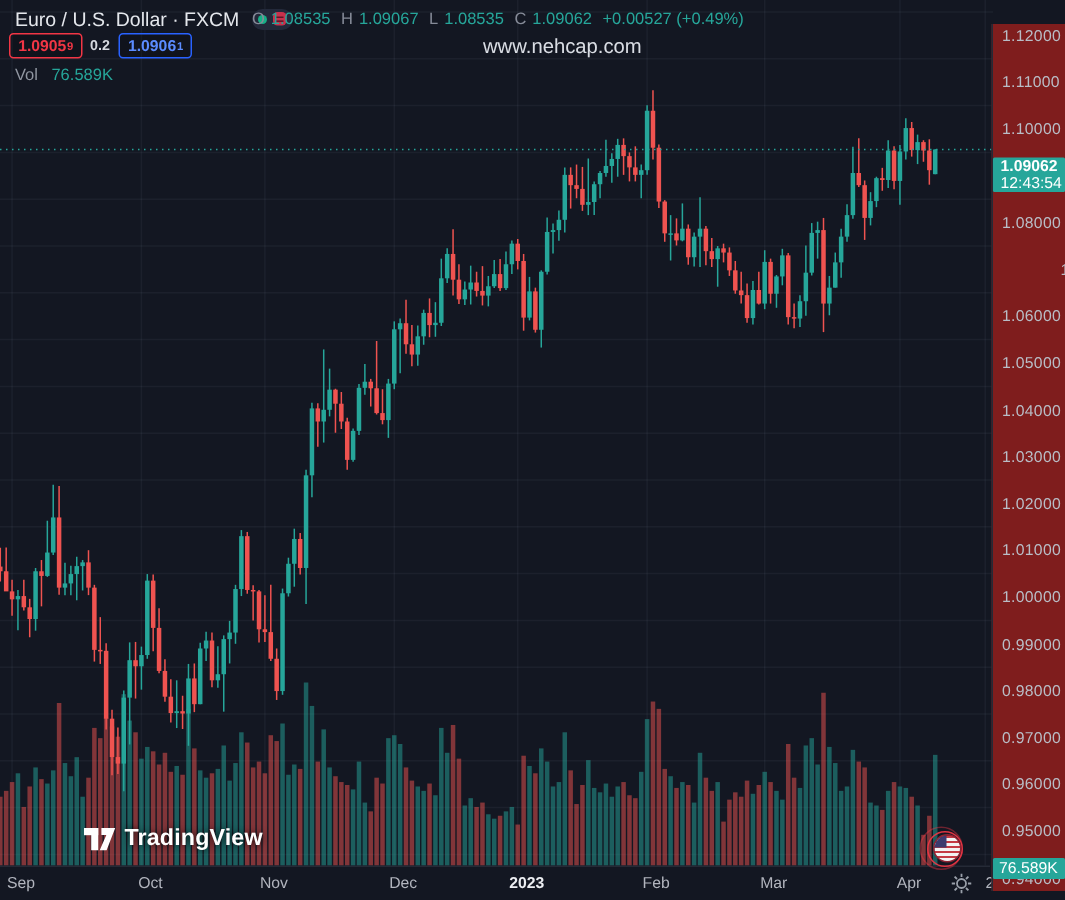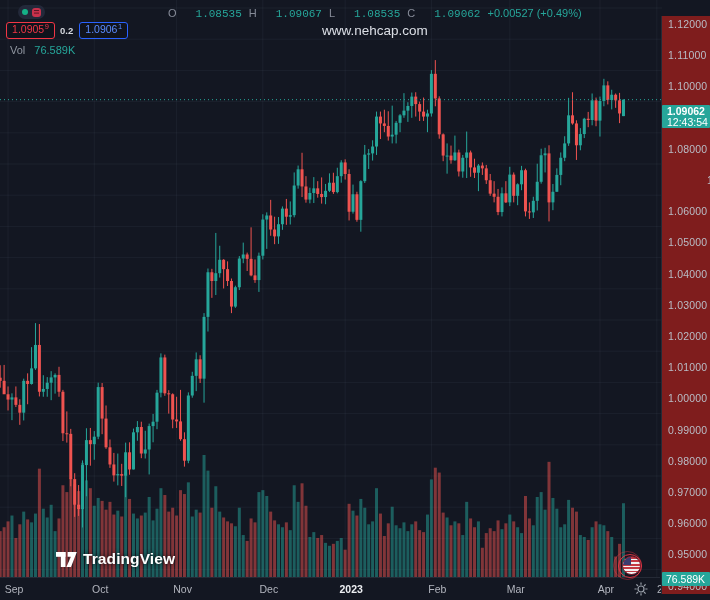--- a/index.html
+++ b/index.html
@@ -25,24 +25,24 @@
   
   .hdr{position:absolute;z-index:10;}
   .symbol-row{left:10px;top:5px;display:flex;align-items:center;}
   .symbol-title{font-size:13px;color:#e4e7ec;}
   .status-pill{margin-left:8px;width:27px;height:14px;border-radius:7px;background:#23293a;display:flex;align-items:center;justify-content:space-evenly;}
   .dot{width:6px;height:6px;border-radius:50%;background:#15b087;}
   .dataflag{width:9px;height:9px;border-radius:3px;background:#c8314c;position:relative;}
   .dataflag:before{content:"";position:absolute;left:2px;top:2.5px;width:5px;height:1.2px;background:#5e1626;box-shadow:0 2.6px 0 #5e1626;}
   .ohlc-row{left:168px;top:7px;font-size:11px;display:flex;gap:7px;}
   .ohlc-row .k{color:#868b98;}
-  .ohlc-row .v{color:#26a69a;margin-left:19px;font-family:Liberation Mono, monospace;}
+  .ohlc-row .v{color:#26a69a;margin-left:4px;}
   .chg{color:#26a69a;}
   .quote-row{left:6px;top:22px;display:flex;align-items:center;}
-  .qbox{width:47px;height:15px;border:1px solid;border-radius:3px;font-size:10.5px;display:flex;justify-content:center;background:rgba(0,0,0,.15);cursor:pointer;}
+  .qbox{width:47px;height:15px;border:1px solid;border-radius:3px;font-size:10.5px;display:flex;align-items:center;justify-content:center;background:rgba(0,0,0,.15);cursor:pointer;font-weight:bold;}
   .qbox sup{font-size:7.5px;line-height:1;margin-left:.5px;}
   .qbox.bid{border-color:#f23645;color:#f23645;}
   .qbox.ask{border-color:#2962ff;color:#5b8cff;margin-left:1px;}
   .spread{font-size:9.5px;color:#d6d9df;margin:0 5px;font-weight:bold;}
   .vol-row{left:10px;top:44px;font-size:11px;display:flex;gap:9px;}
   .vol-row .k{color:#9096a1;}
   .vol-row .v{color:#26a69a;}
   
   .watermark{position:absolute;left:322px;top:23px;font-size:13.5px;color:rgba(240,243,250,.9);z-index:9;}
   
@@ -568,20 +568,21 @@
     <line x1="619.5600000000001" x2="619.5600000000001" y1="92.86400000000035" y2="123.12800000000048" stroke="#ef5350" stroke-width="1"></line>
     <rect x="618.0600000000001" y="100.35200000000022" width="3" height="13.103999999999942" fill="#ef5350"></rect>
     <line x1="623.48" x2="623.48" y1="99.50960000000025" y2="116.10800000000022" stroke="#26a69a" stroke-width="1"></line>
     <rect x="621.98" y="99.66560000000057" width="3" height="16.44239999999965" fill="#26a69a"></rect>
     <line x1="0" x2="662" y1="99.66560000000057" y2="99.66560000000057" stroke="#26a69a" stroke-width="1" stroke-dasharray="1 3"></line>
   </svg>
 
 <div class="watermark">www.nehcap.com</div>
 
 <div class="hdr symbol-row">
+  <span class="symbol-title">Euro / U.S. Dollar · FXCM</span>
   <span class="status-pill">
     <span class="dot"></span>
     <span class="dataflag"></span>
   </span>
 </div>
 
 <div class="hdr ohlc-row">
   <span><span class="k">O</span><span class="v">1.08535</span></span>
   <span><span class="k">H</span><span class="v">1.09067</span></span>
   <span><span class="k">L</span><span class="v">1.08535</span></span>

